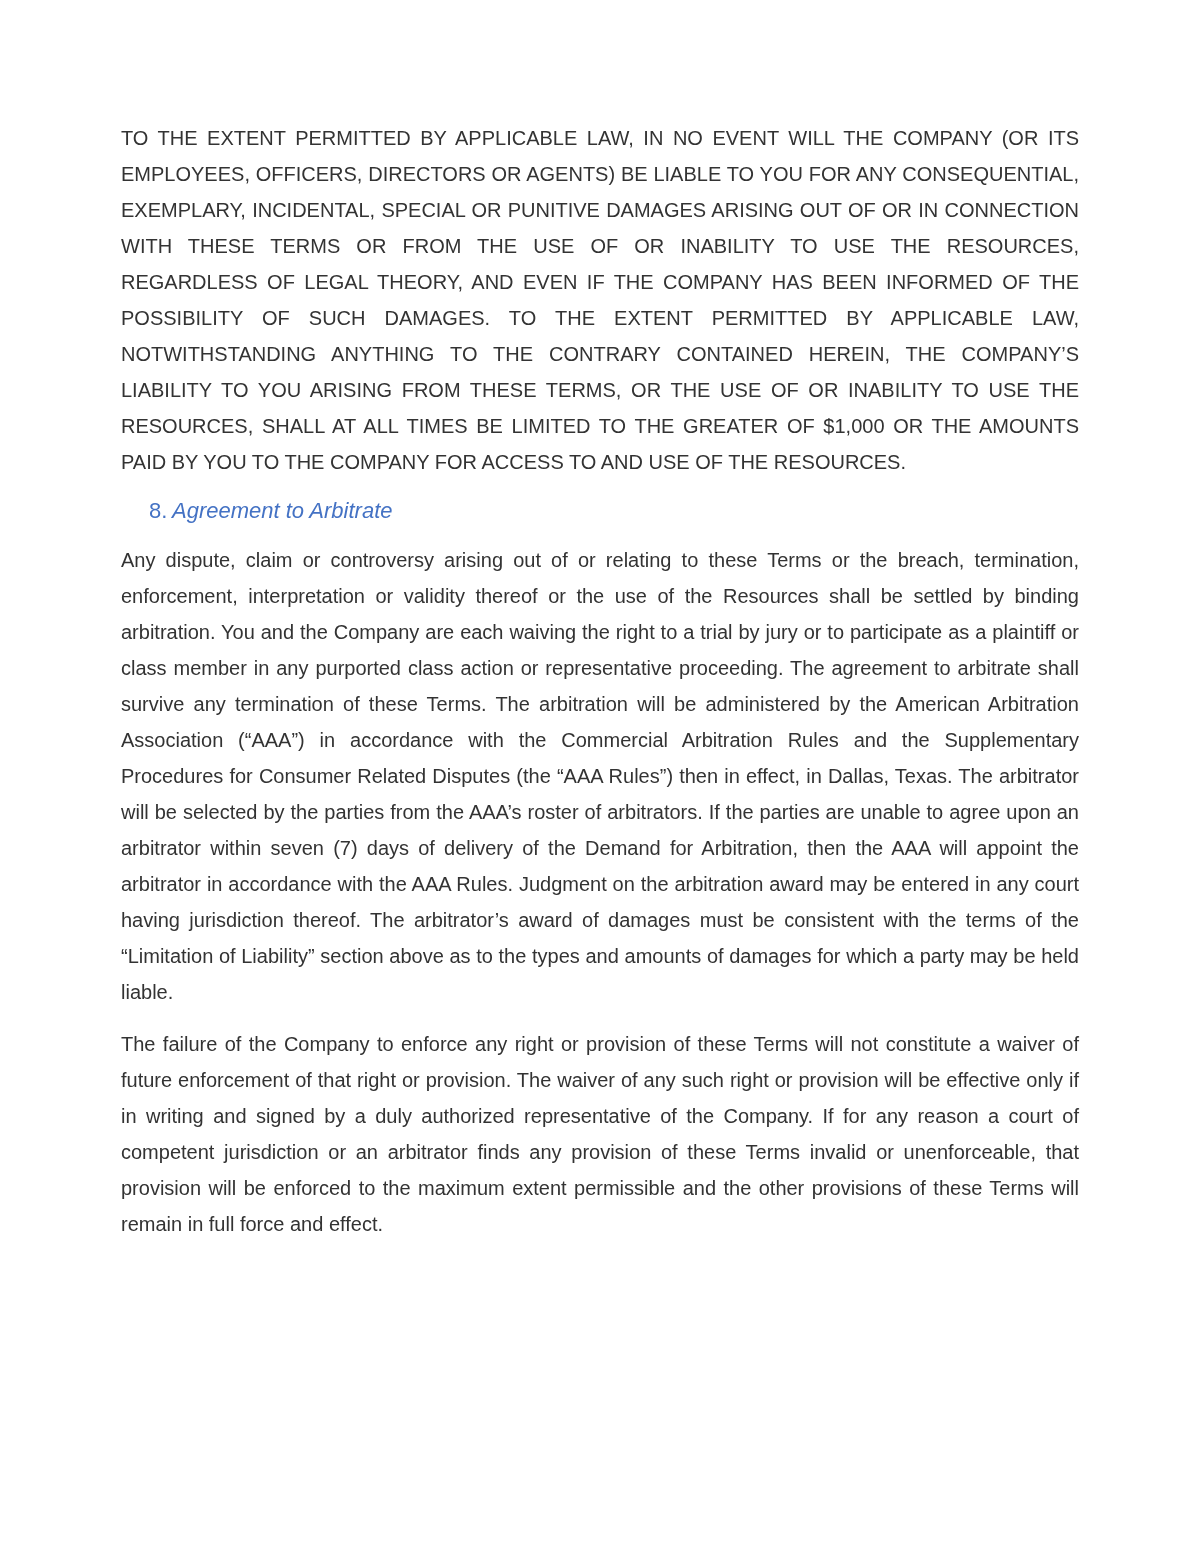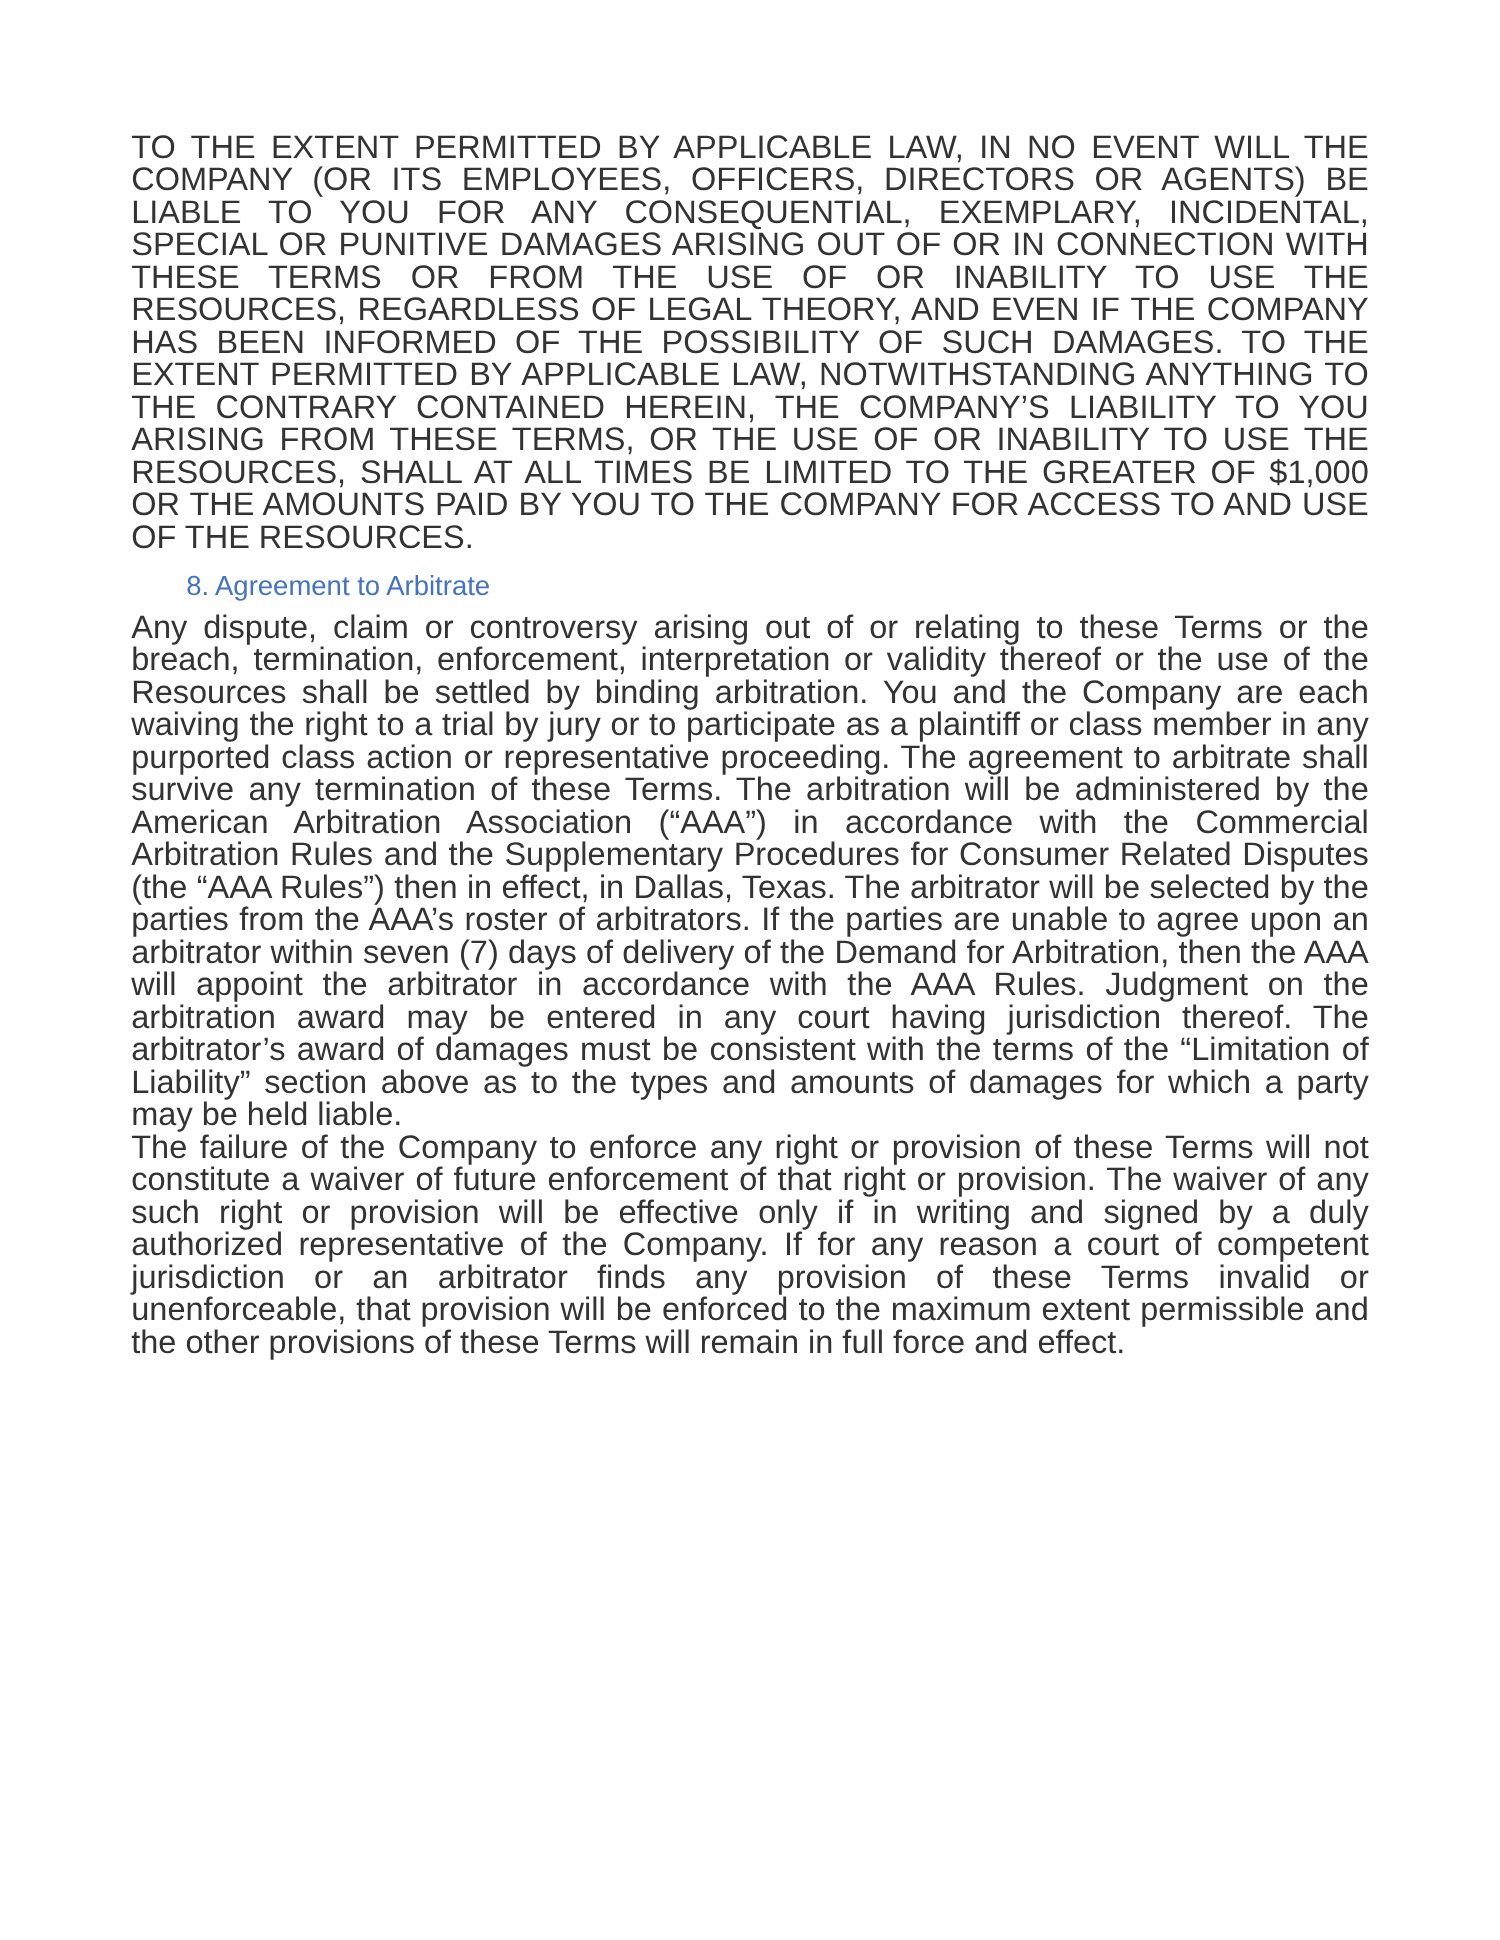--- a/index.html
+++ b/index.html
@@ -15,42 +15,43 @@
   }
   .page {
     box-sizing: border-box;
     width: 1200px;
     height: 1552px;
     padding: 104px 105px 0 105px;
     background: #ffffff;
     overflow: hidden;
   }
   .para {
-    margin: 0;
-    font-size: 26px;
-    line-height: 26px;
+    margin: 16px;
+    font-size: 20px;
+    line-height: 36px;
     text-align: justify;
     color: #333333;
     word-spacing: normal;
   }
   .section-heading {
     display: block;
     margin: 12px 0 4px 0;
     padding-left: 44px;
     font-size: 22px;
     line-height: 30px;
     font-weight: 400;
     color: #4472c4;
   }
   .section-heading .num {
     display: inline-block;
     width: 23px;
   }
   .section-heading .title {
     display: inline;
+    font-style: italic;
   }
 </style>
 </head>
 <body>
 
 <div class="page">
 
   <p class="para">TO THE EXTENT PERMITTED BY APPLICABLE LAW, IN NO EVENT WILL THE COMPANY (OR ITS EMPLOYEES, OFFICERS, DIRECTORS OR AGENTS) BE LIABLE TO YOU FOR ANY CONSEQUENTIAL, EXEMPLARY, INCIDENTAL, SPECIAL OR PUNITIVE DAMAGES ARISING OUT OF OR IN CONNECTION WITH THESE TERMS OR FROM THE USE OF OR INABILITY TO USE THE RESOURCES, REGARDLESS OF LEGAL THEORY, AND EVEN IF THE COMPANY HAS BEEN INFORMED OF THE POSSIBILITY OF SUCH DAMAGES. TO THE EXTENT PERMITTED BY APPLICABLE LAW, NOTWITHSTANDING ANYTHING TO THE CONTRARY CONTAINED HEREIN, THE COMPANY’S LIABILITY TO YOU ARISING FROM THESE TERMS, OR THE USE OF OR INABILITY TO USE THE RESOURCES, SHALL AT ALL TIMES BE LIMITED TO THE GREATER OF $1,000 OR THE AMOUNTS PAID BY YOU TO THE COMPANY FOR ACCESS TO AND USE OF THE RESOURCES.</p>
 
   <h2 class="section-heading">

